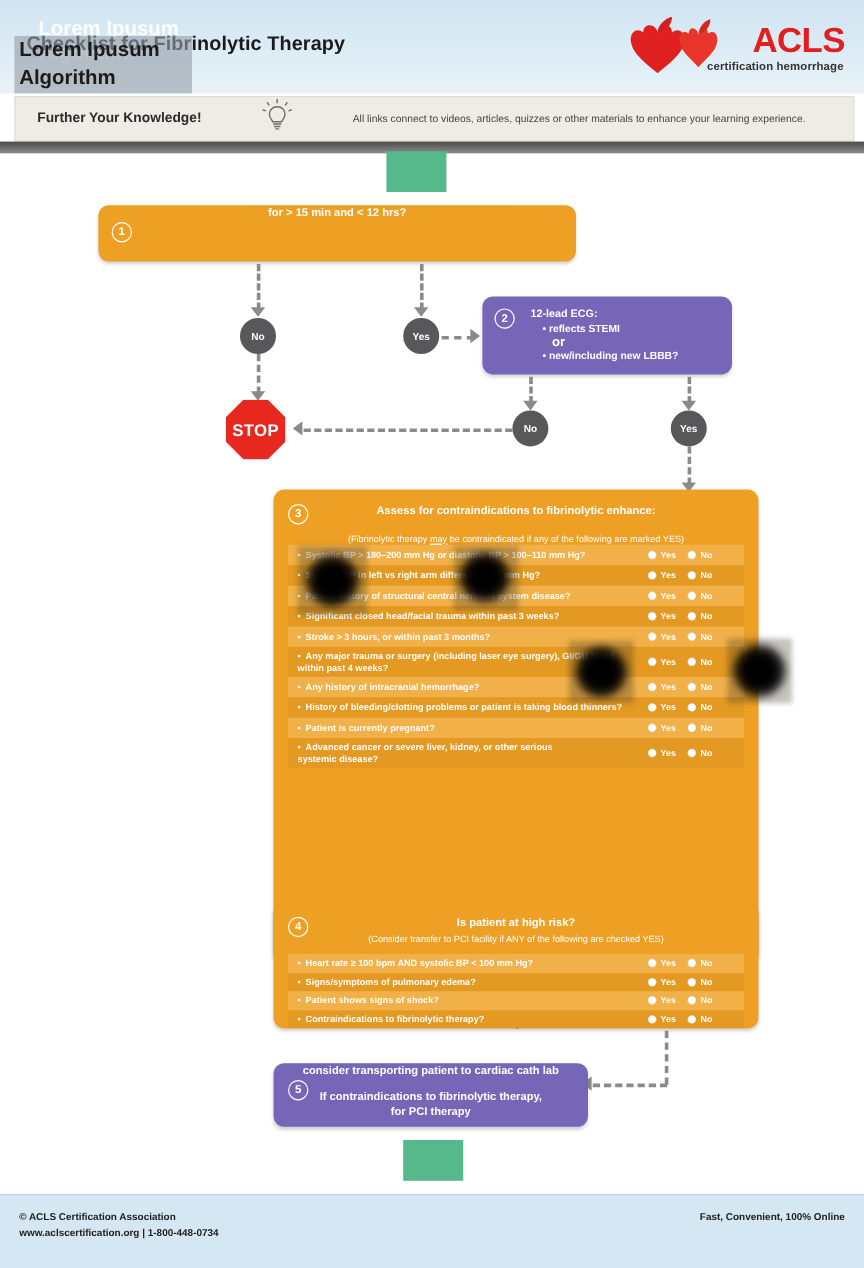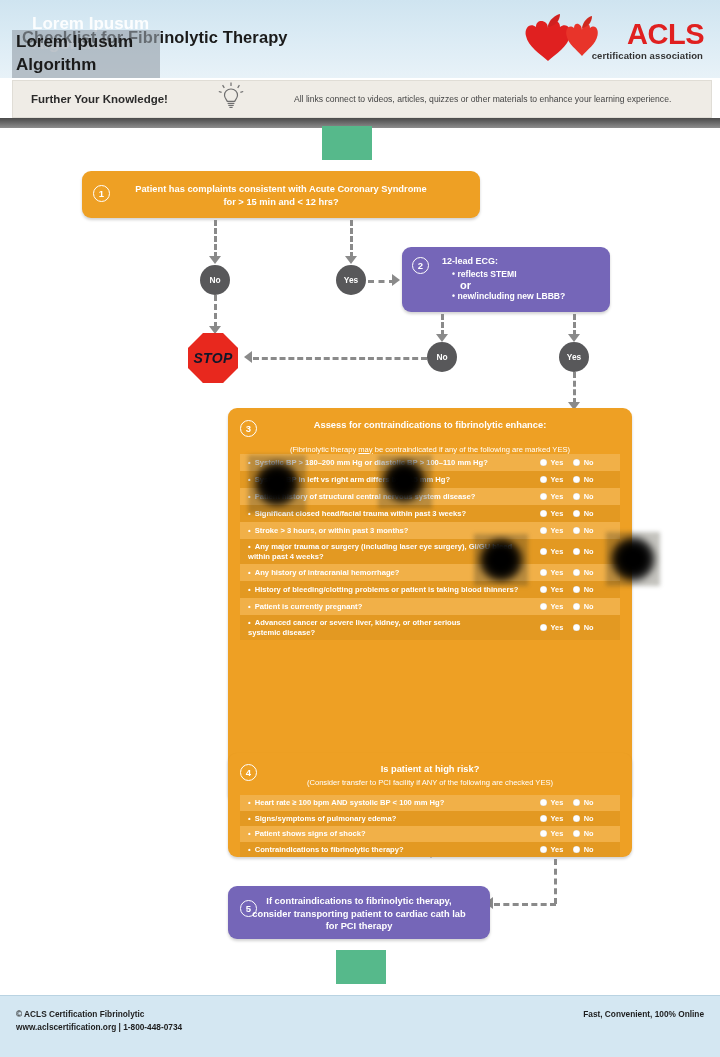--- a/index.html
+++ b/index.html
@@ -115,26 +115,25 @@
   }
   .arrow-l {
     position:absolute; width:0; height:0;
     border-top:6px solid transparent; border-bottom:6px solid transparent;
     border-right:8px solid #8a8a8a;
   }
 
   
   .stop {
     position:absolute; width:50px; height:50px;
-    background:#e8281e; color:#0f172a;
+    background:#e8281e; color:#ffffff;
     clip-path:polygon(30% 0,70% 0,100% 30%,100% 70%,70% 100%,30% 100%,0 70%,0 30%);
     display:flex; align-items:center; justify-content:center;
     font-size:14px; font-weight:bold; letter-spacing:.3px;
     box-shadow:0 2px 4px rgba(0,0,0,.25);
-    font-style:italic;
   }
 
   
   .rows { position:absolute; left:12px; right:12px; }
   .row {
     position:relative; display:flex; align-items:center;
     padding:3px 6px 3px 8px; min-height:15px;
   }
   .row.odd  { background:rgba(255,255,255,.17); }
   .row.even { background:rgba(0,0,0,.045); }
@@ -182,21 +181,21 @@
 Algorithm</div>
 
     <div class="logo">
       <svg width="92" height="52" viewBox="0 0 92 52" style="position:absolute;left:0;top:4px;">
         <path d="M24 14 C24 6 12 4 12 13 C6 8 0 14 2 22 C4 32 16 40 24 47 C32 40 44 32 46 22 C48 14 42 8 36 13 C36 4 24 6 24 14 Z" fill="#e02020"></path>
         <path d="M24 12 C25 6 31 1 36 0 C36 7 31 12 24 13 Z" fill="#d02020"></path>
         <path d="M58 16 C58 9 50 7 50 14 C45 10 41 15 42.5 21.5 C44 30 53 36 58 42 C63 36 72 30 73.5 21.5 C75 15 71 10 66 14 C66 7 58 9 58 16 Z" fill="#e8342a"></path>
         <path d="M58 14 C59 8 63 3 68 2 C68 8 64 13 58 14 Z" fill="#cf2a1f"></path>
       </svg>
       <div class="logo-text">ACLS</div>
-      <div class="logo-sub">certification association</div>
+      <div class="logo-sub">certification hemorrhage</div>
     </div>
   </div>
 
   <div class="kbar">
     <div class="kbar-title">Further Your Knowledge!</div>
     <div class="kbar-bulb">
       <svg width="26" height="30" viewBox="0 0 26 30">
         <g stroke="#6e6e6e" stroke-width="1.2" fill="none">
           <path d="M13 7 C9 7 6.5 10 6.5 13.2 C6.5 16 8.5 17.6 9.3 19.4 L16.7 19.4 C17.5 17.6 19.5 16 19.5 13.2 C19.5 10 17 7 13 7 Z"></path>
           <line x1="9.6" y1="21.4" x2="16.4" y2="21.4"></line>
@@ -214,21 +213,20 @@
   </div>
 
   <div class="topbar"></div>
 
   <div class="flow">
 
     <div class="green-bar" style="left:322px; top:-2px; width:50px; height:34px;"></div>
 
     <div class="box orange" style="left:82px; top:43px; width:398px; height:47px;">
       <div class="numbadge" style="left:11px; top:14px;">1</div>
-      <div class="box-title" style="padding-top:12px;">Patient has complaints consistent with Acute Coronary Syndrome</div>
       <div class="box-title">for &gt; 15 min and &lt; 12 hrs?</div>
     </div>
 
     <div class="vdash" style="left:214px; top:92px; height:38px;"></div>
     <div class="arrow-d" style="left:209px; top:128px;"></div>
     <div class="node" style="left:200px; top:137px;">No</div>
 
     <div class="vdash" style="left:350px; top:92px; height:38px;"></div>
     <div class="arrow-d" style="left:345px; top:128px;"></div>
     <div class="node" style="left:336px; top:137px;">Yes</div>
@@ -480,31 +478,31 @@
           </div>
         </div>
     </div>
 
     <div class="vdash" style="left:554px; top:731px; height:45px;"></div>
     <div class="hdash" style="left:494px; top:775px; width:62px;"></div>
     <div class="arrow-l" style="left:485px; top:769px;"></div>
 
     <div class="box purple" style="left:228px; top:758px; width:262px; height:53px;">
       <div class="numbadge" style="left:12px; top:14px;">5</div>
+      <div class="box-title">consider transporting patient to cardiac cath lab</div>
       <div class="box-title" style="padding-top:9px;">If contraindications to fibrinolytic therapy,</div>
-      <div class="box-title">consider transporting patient to cardiac cath lab</div>
       <div class="box-title">for PCI therapy</div>
     </div>
 
     <div class="green-bar" style="left:336px; top:822px; width:50px; height:34px;"></div>
   </div>
 
   <div class="footer">
     <div class="f-left">
-      <div class="f-line">© ACLS Certification Fibrinolytic</div>
+      <div class="f-line">© ACLS Certification Association</div>
       <div class="f-line">www.aclscertification.org | 1-800-448-0734</div>
     </div>
     <div class="f-right">
       <div class="f-line">Fast, Convenient, 100% Online</div>
     </div>
   </div>
 
 </div>
 
 </body></html>

